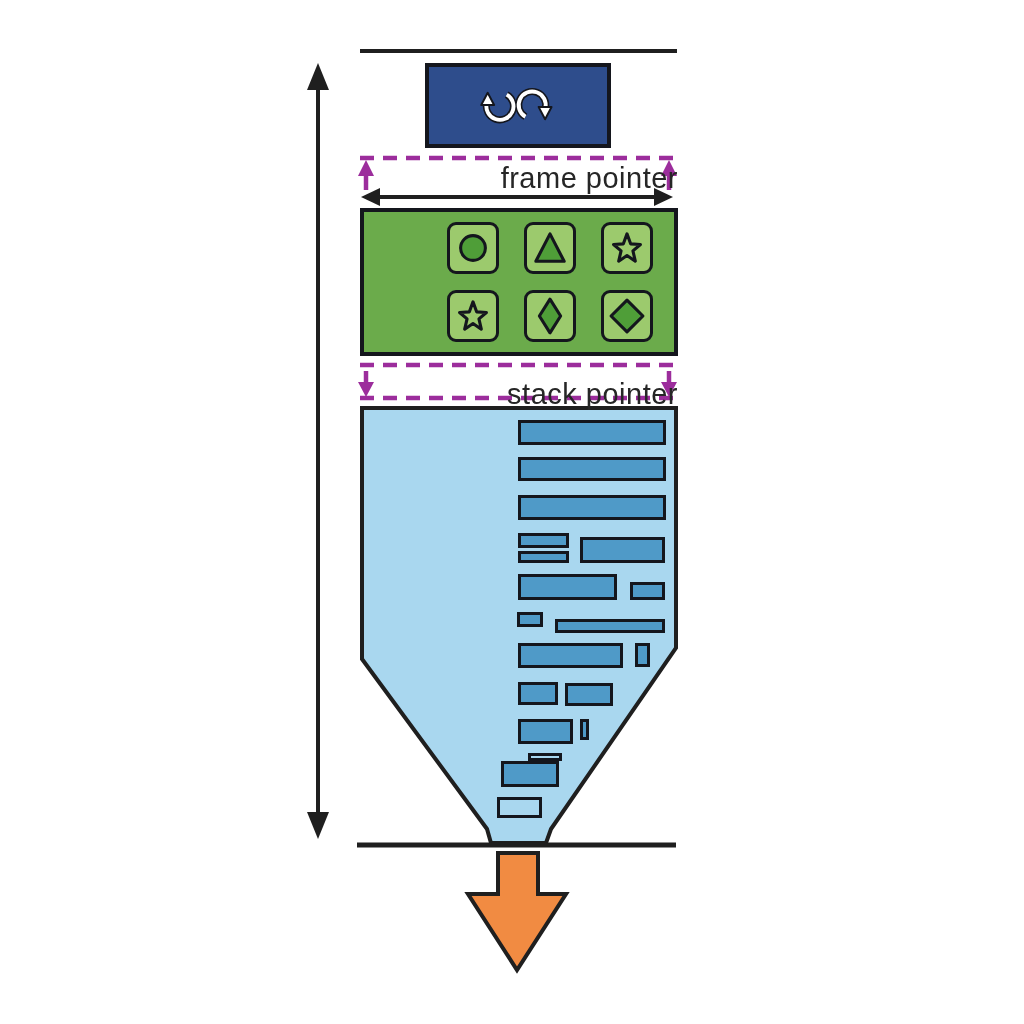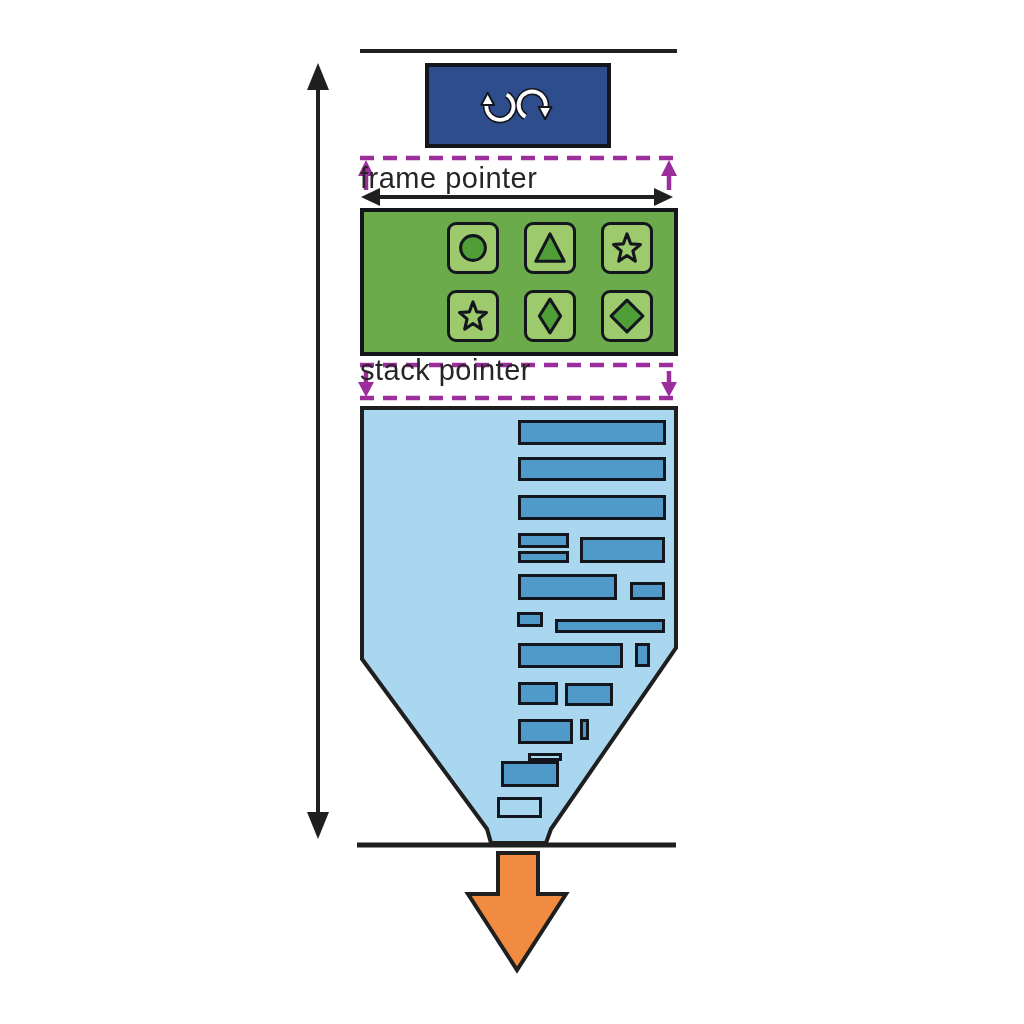--- a/index.html
+++ b/index.html
@@ -27,21 +27,21 @@
   }
   .shape-cell{
     width:52px;height:52px;background:var(--green-light);
     border:3px solid #14161d;border-radius:9px;box-sizing:border-box;
     display:flex;align-items:center;justify-content:center;
   }
   .shape-cell svg{width:46px;height:46px;display:block;}
   
   .ptr-label{
     color:#262626;font-size:29px;letter-spacing:0.5px;
-    text-align:left;width:318px;left:360px;line-height:1;
+    text-align:right;width:318px;left:360px;line-height:1;
   }
   
   .bar{
     position:absolute;border:3px solid #14161d;box-sizing:border-box;
   }
   .bar.dark{background:var(--blue-bar);}
   .bar.light{background:var(--blue-light);}
 </style>
 </head>
 <body>
@@ -139,21 +139,21 @@
         </svg>
       </div>
       <div class="shape-cell">
         <svg viewBox="0 0 52 52">
           <polygon points="26,8 44,26 26,44 8,26" style="fill:var(--green-shape)" stroke="#14161d" stroke-width="3.5" stroke-linejoin="round"></polygon>
         </svg>
       </div>
     </div>
 </div>
 
-<div class="abs ptr-label" style="top:356px;">stack pointer</div>
+<div class="abs ptr-label" style="top:380px;">stack pointer</div>
 
 <div class="abs" style="inset:0;">
     <div class="bar dark" style="left: 518px; top: 420px; width: 148px; height: 25px;"></div>
     <div class="bar dark" style="left: 518px; top: 457px; width: 148px; height: 24px;"></div>
     <div class="bar dark" style="left: 518px; top: 495px; width: 148px; height: 25px;"></div>
     <div class="bar dark" style="left: 518px; top: 533px; width: 51px; height: 15px;"></div>
     <div class="bar dark" style="left: 518px; top: 551px; width: 51px; height: 12px;"></div>
     <div class="bar dark" style="left: 580px; top: 537px; width: 85px; height: 26px;"></div>
     <div class="bar dark" style="left: 518px; top: 574px; width: 99px; height: 26px;"></div>
     <div class="bar dark" style="left: 630px; top: 582px; width: 35px; height: 18px;"></div>

